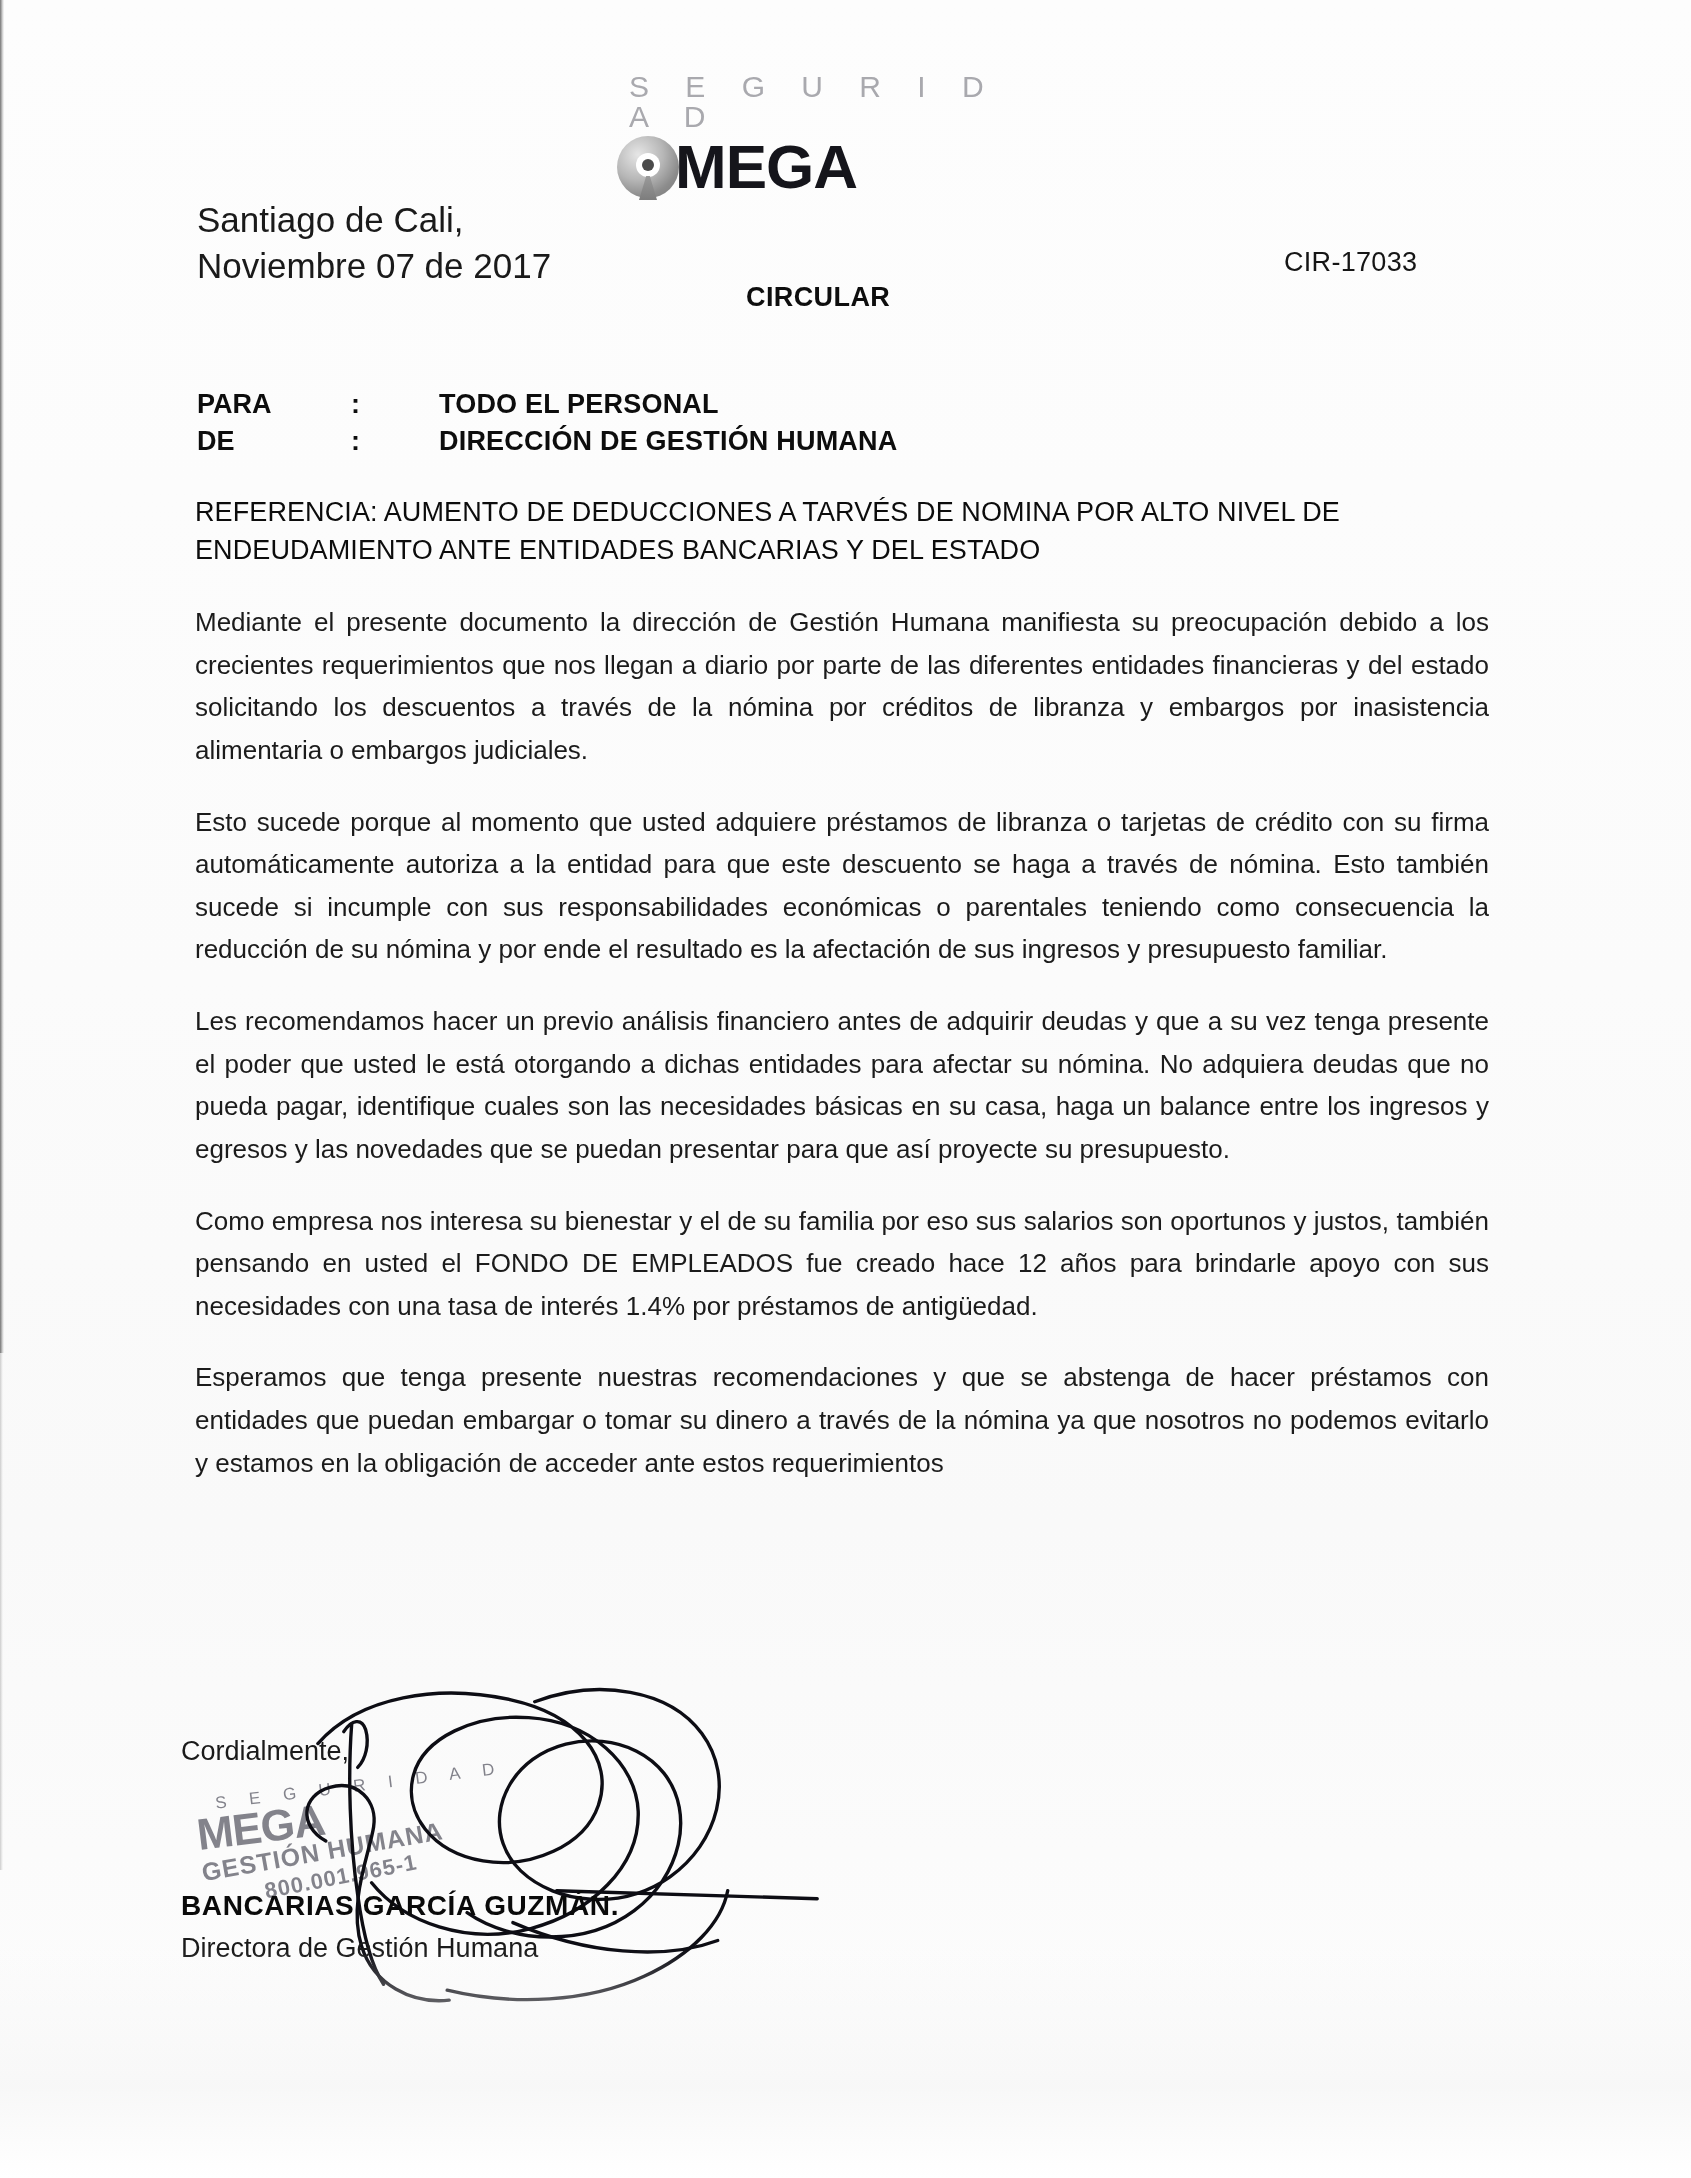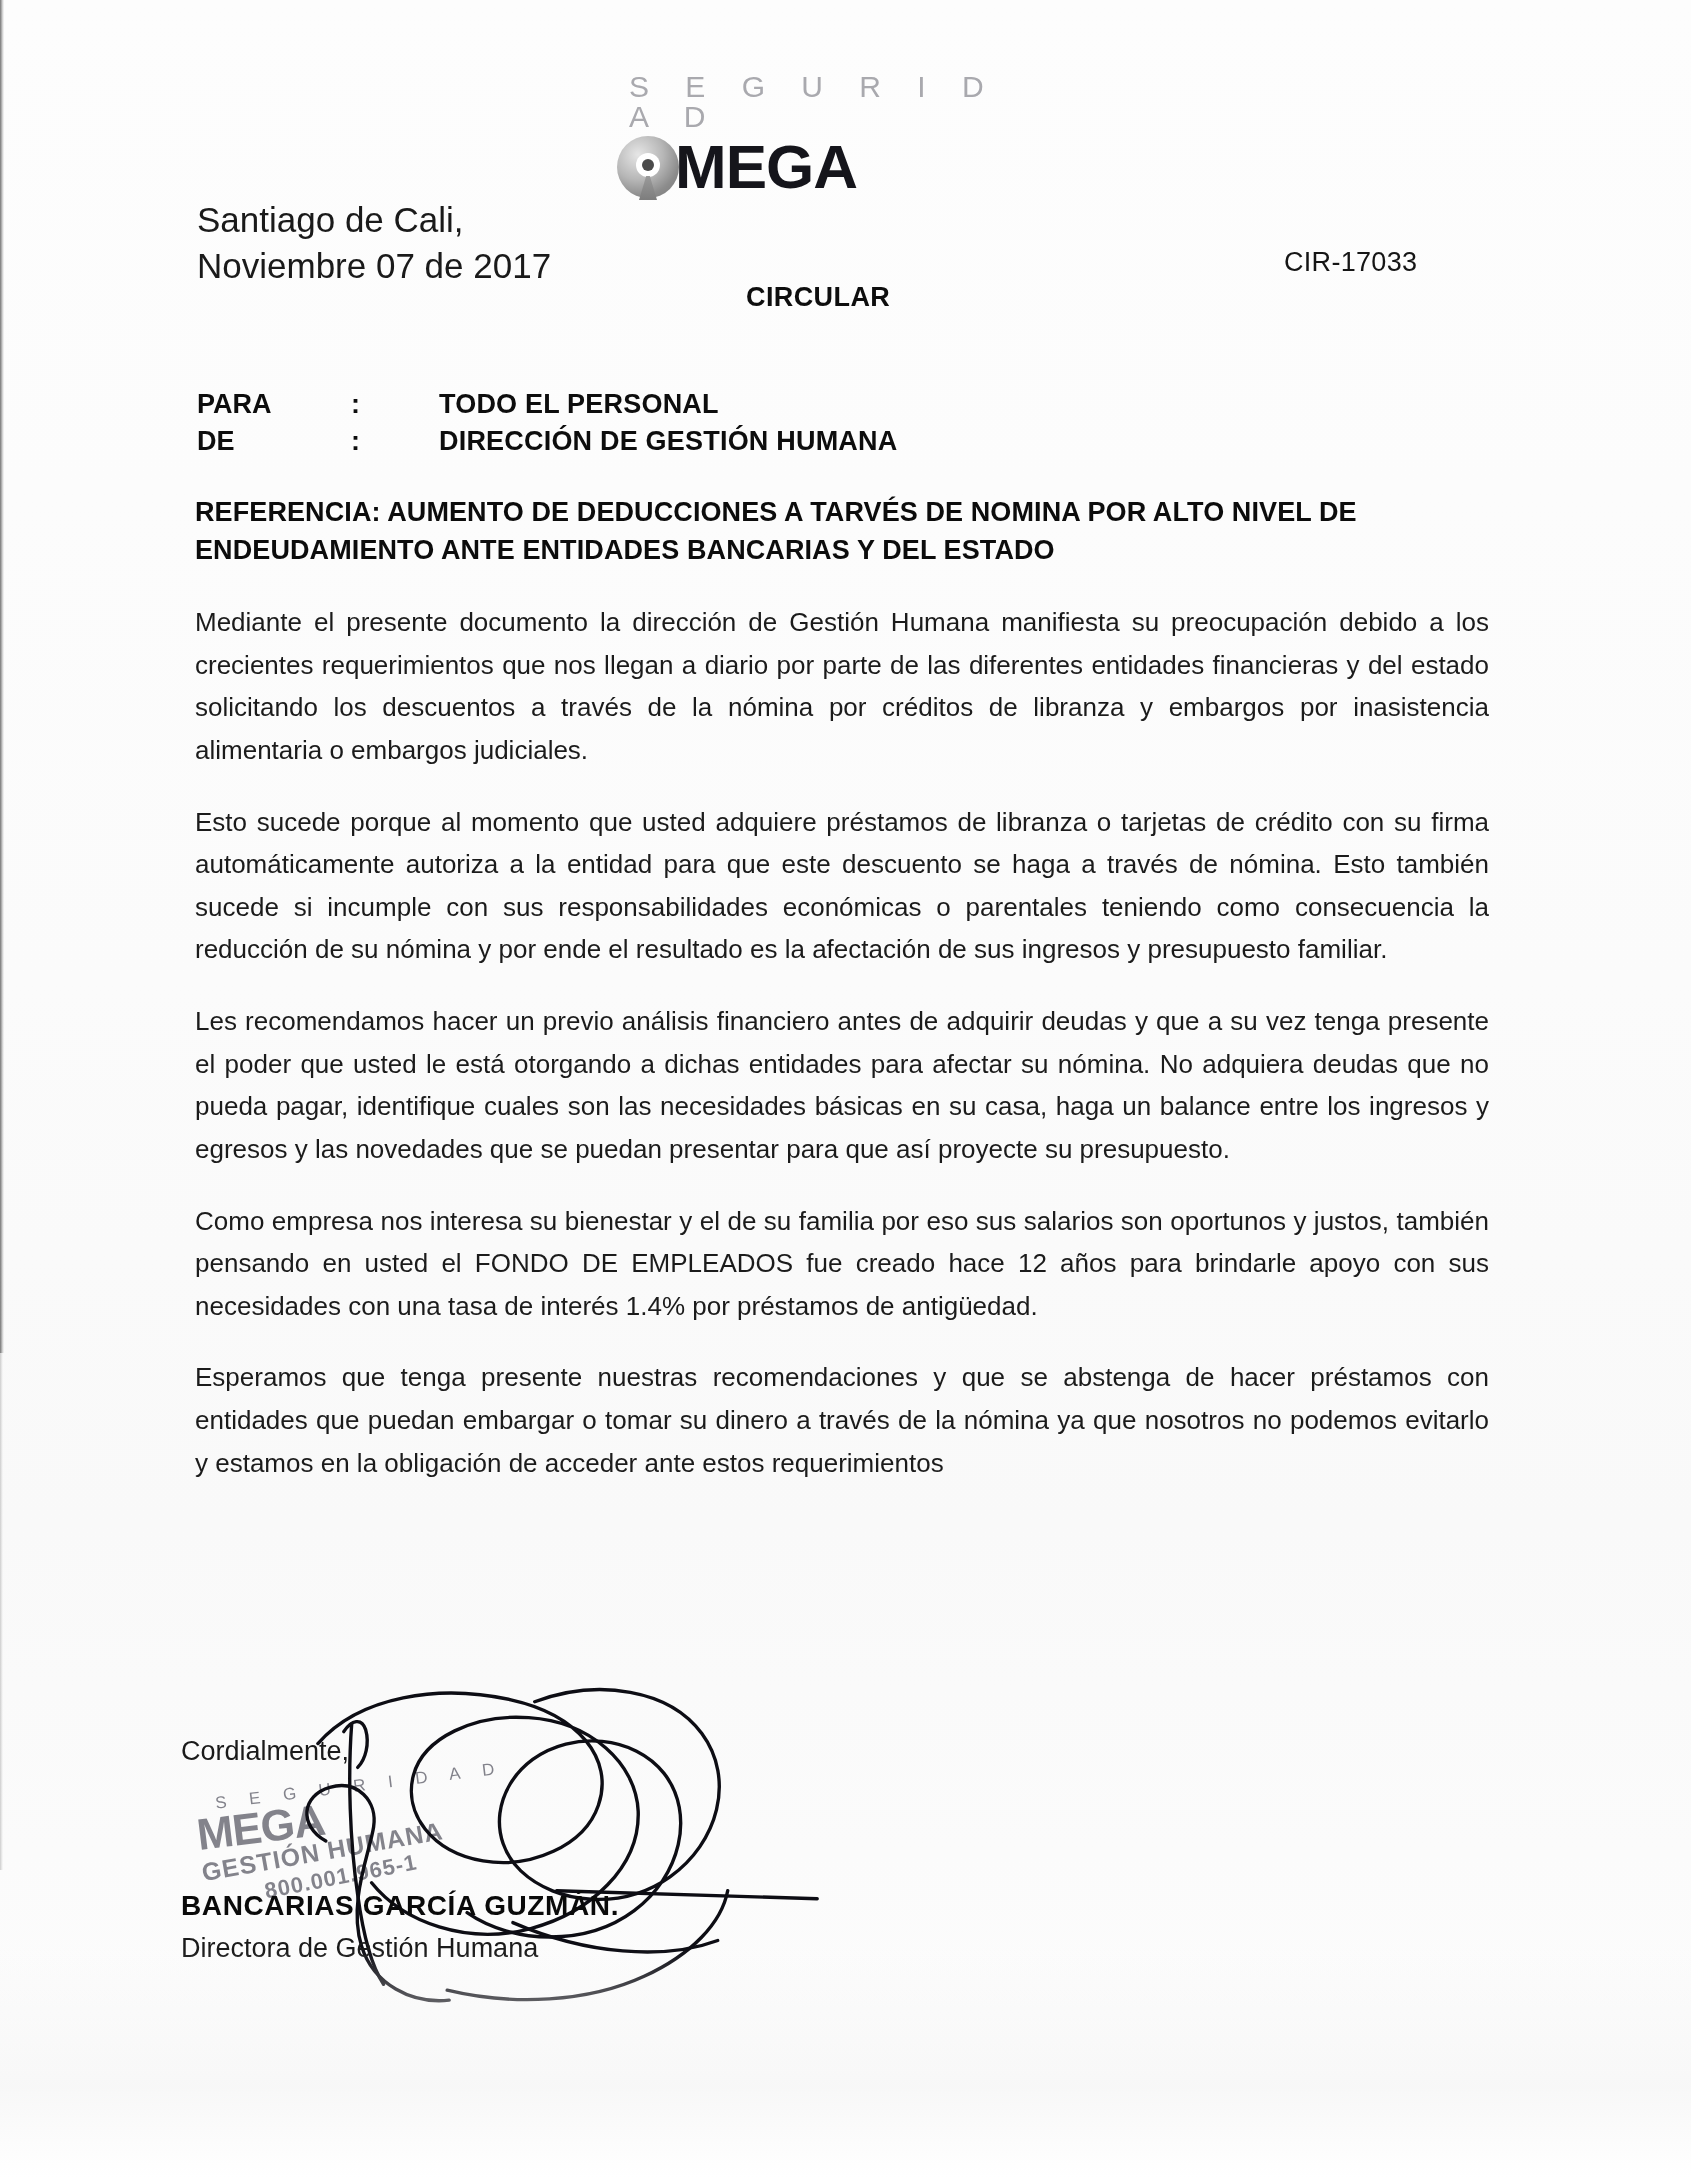--- a/index.html
+++ b/index.html
@@ -166,21 +166,21 @@
   .addr-colon { width: 88px; flex: 0 0 88px; }
   .addr-value { flex: 1 1 auto; letter-spacing: 0.2px; }
 
   
   .referencia {
     position: absolute;
     left: 195px;
     top: 493px;
     width: 1294px;
     font-size: 27px;
-    font-weight: 700;
+    font-weight: 400;
     line-height: 1.42;
     letter-spacing: 0.1px;
     color: #0c0c0c;
   }
 
   
   .body-text {
     position: absolute;
     left: 195px;
     top: 601px;

